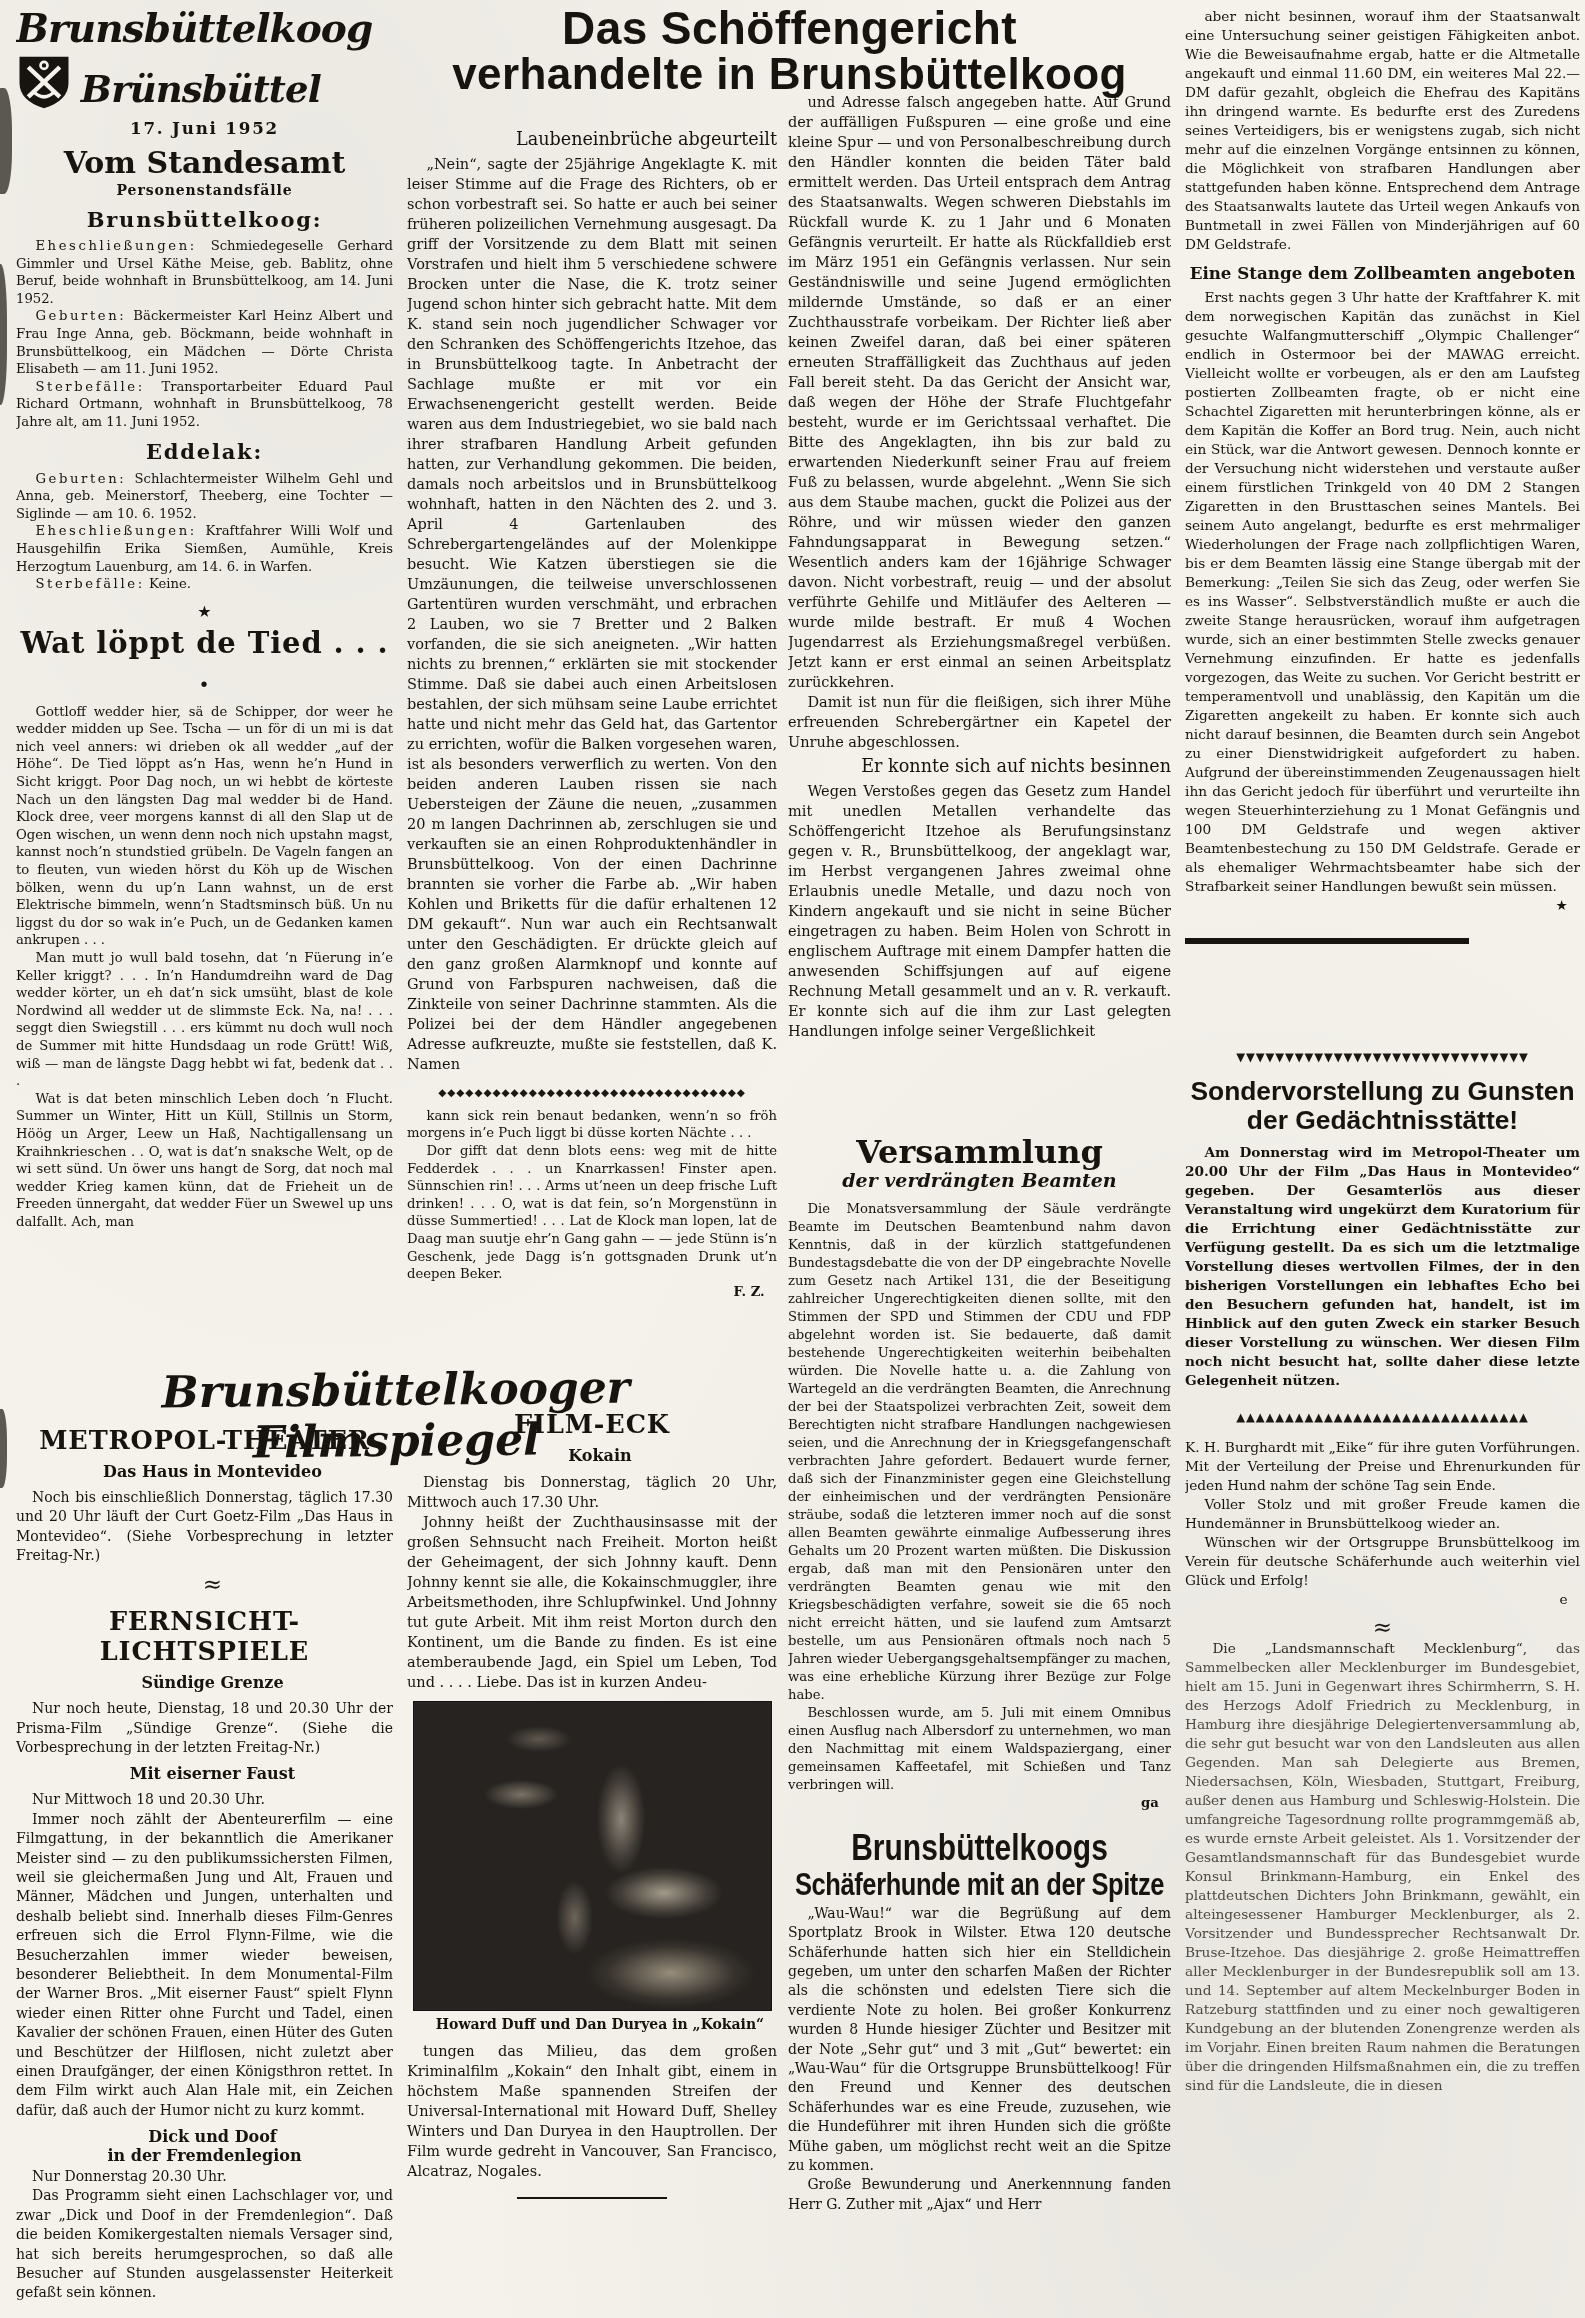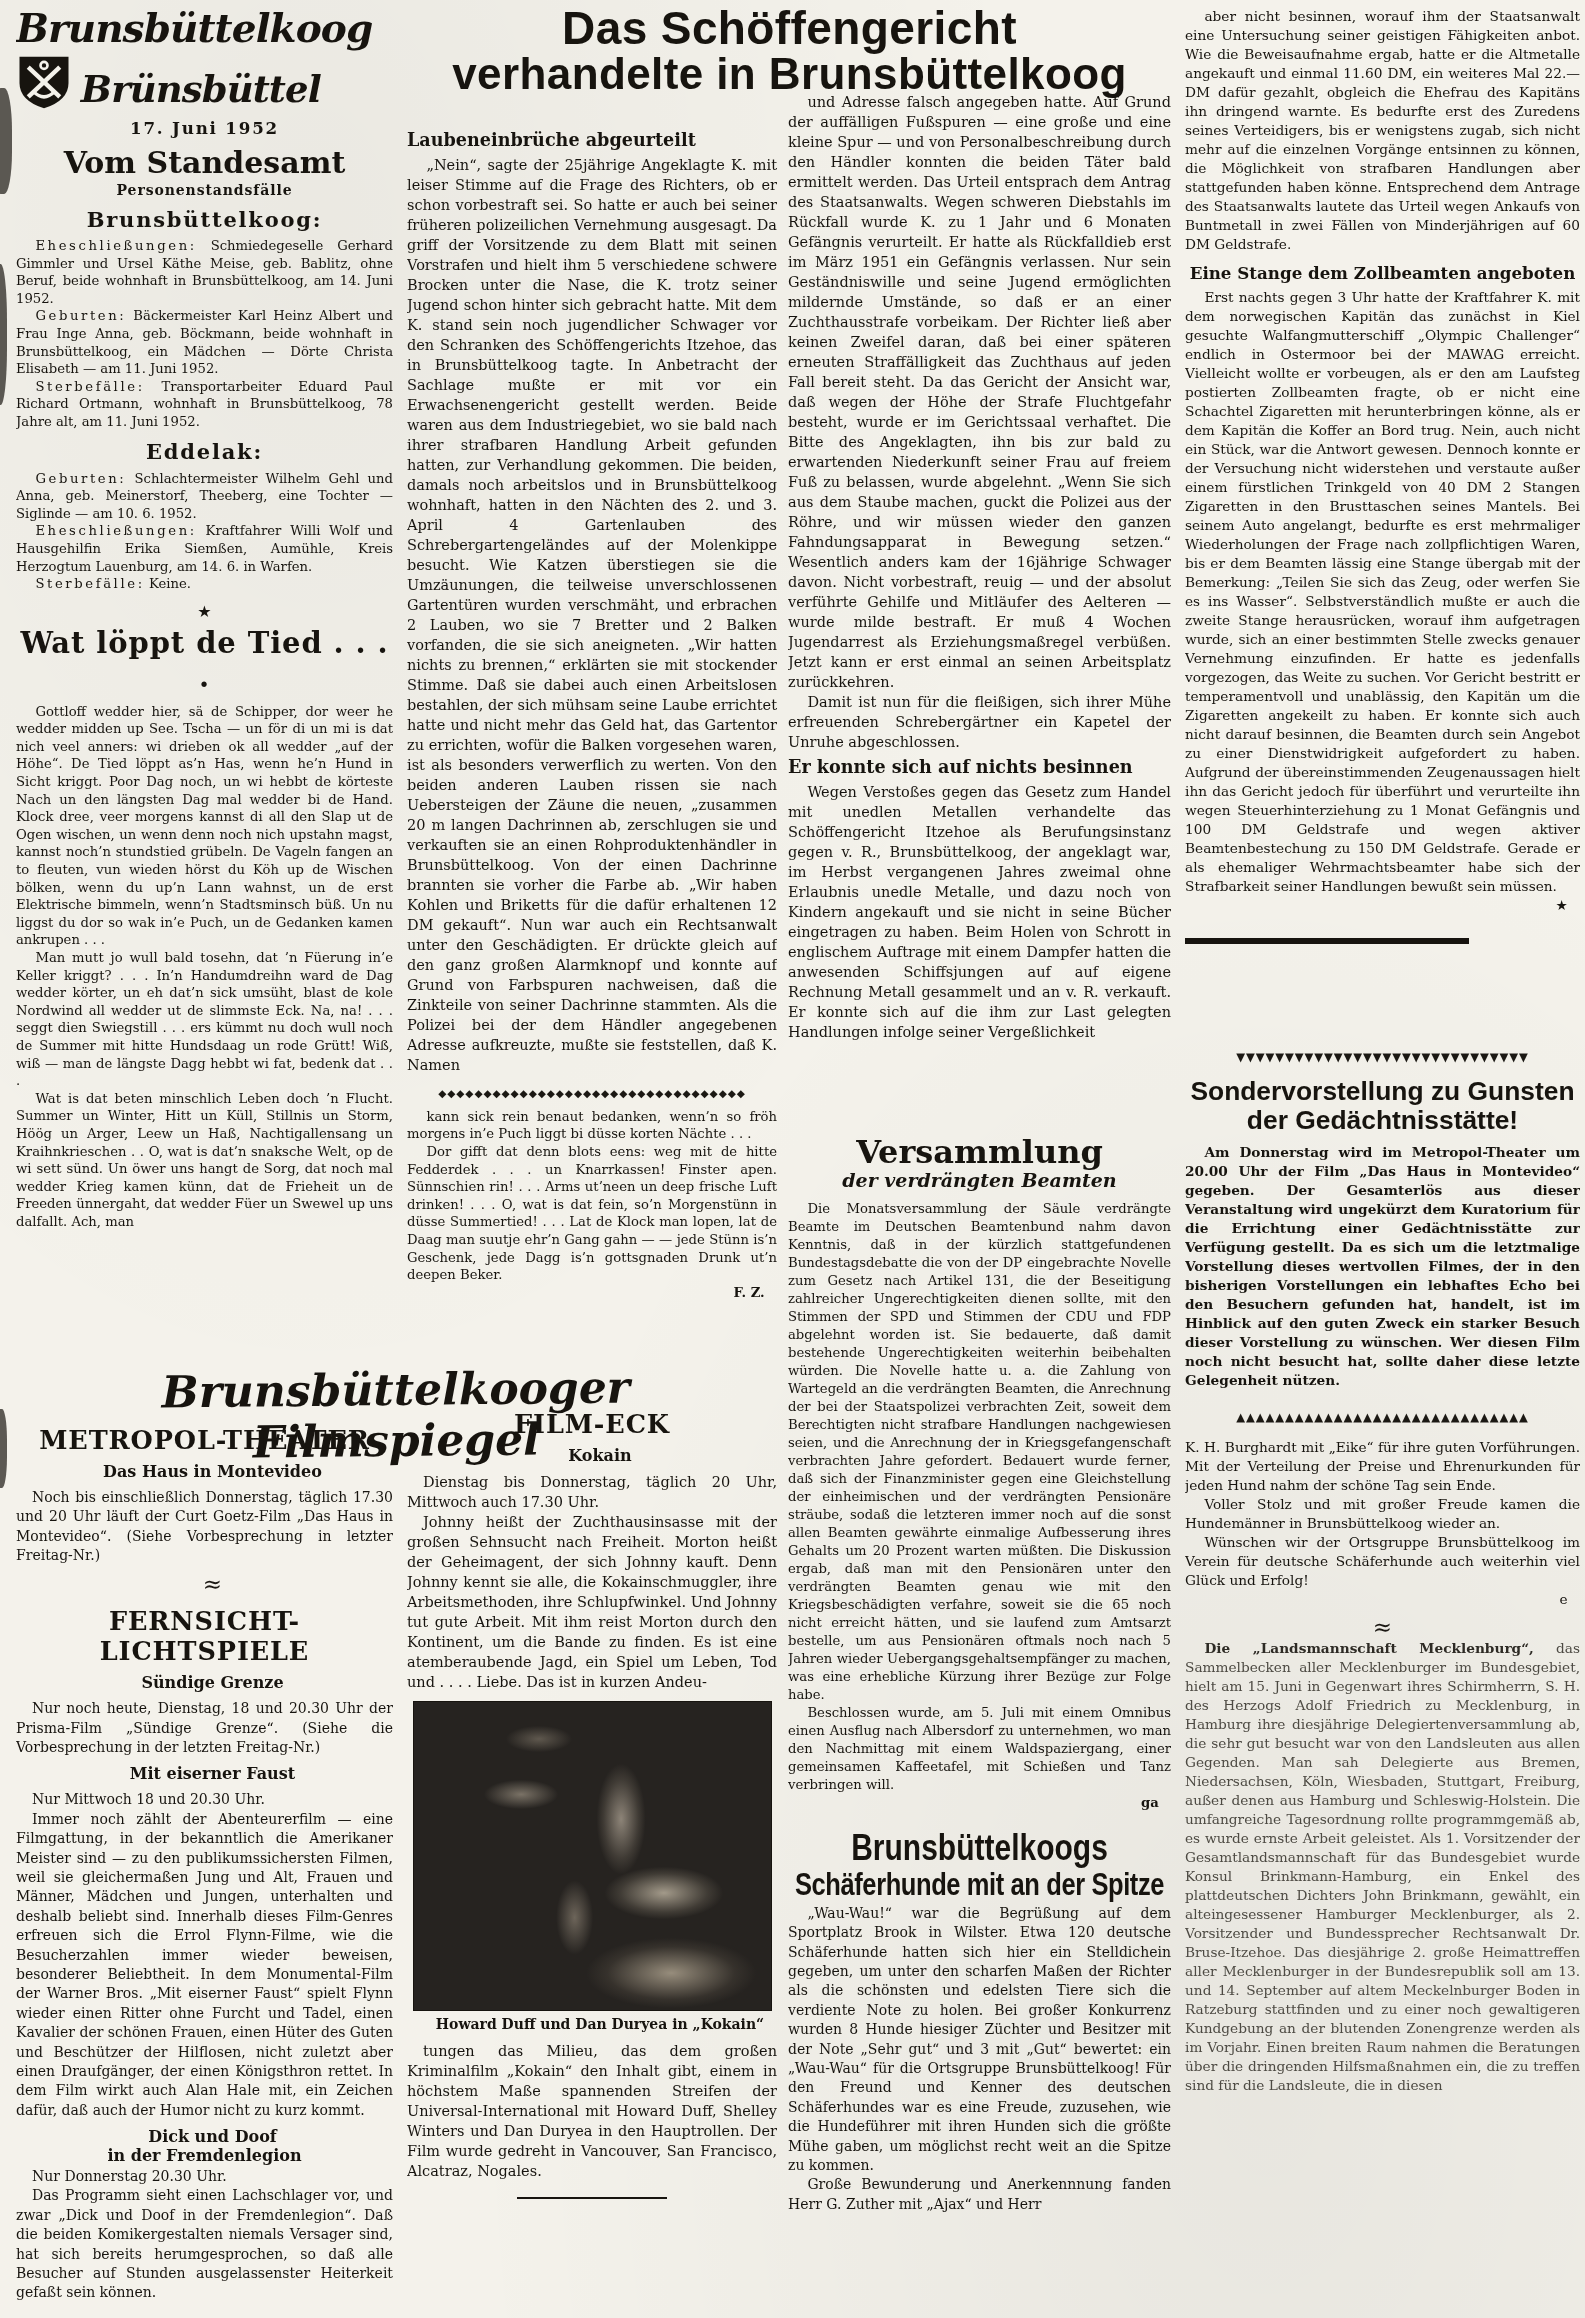--- a/index.html
+++ b/index.html
@@ -39,31 +39,31 @@
   .mast-l2 { font-size:37px; font-weight:bold; font-style:italic; letter-spacing:-0.9px; }
   .mast-date { text-align:center; font-weight:bold; font-size:16.7px; margin-top:7px; letter-spacing:1.8px; }
 
   .h-serif-lg { text-align:center; font-weight:bold; font-size:30px; margin-top:7px; }
   .h-serif-sm { text-align:center; font-weight:bold; font-size:14px; margin-top:1.8px; letter-spacing:0.9px; }
   .h-place    { text-align:center; font-weight:bold; font-size:21px; margin:8.8px 0 5.3px; letter-spacing:1.8px; }
   .entry-label { letter-spacing:2.6px; }
   .star-sep { text-align:center; font-size:16px; margin:8.8px 0 3.5px; }
   .h-tied { text-align:center; font-weight:bold; font-size:29px; margin:5.3px 0 8.8px; letter-spacing:0.9px; }
 
-  .subhead { text-align:left; font-weight:bold; font-size:17.6px; margin:3.5px 0 5.3px; text-indent:0; }
+  .subhead { text-align:right; font-weight:normal; font-size:17.6px; margin:3.5px 0 5.3px; text-indent:0; }
   .subhead-d { text-align:center; font-weight:bold; font-size:16.7px; margin:8.8px 0 5.3px; text-indent:0; }
 
   .rule-thick { height:6.2px; background:#17140f; width:72%; margin:23px 0 0 0; }
   .saw { font-size:11.5px; letter-spacing:0.9px; margin-top:0; }
   .h-sonder { text-align:center; font-family:"Liberation Sans", sans-serif; font-weight:bold;
               font-size:26.4px; line-height:1.1; margin-top:12.3px; }
   .sonder-body { font-weight:bold; margin-top:8.8px; }
   .squiggle { font-size:23px; line-height:17.6px; margin:10.6px 0 1.8px; }
   .lands { color:#4d4a43; }
-  .lands .lead { font-weight:bold; color:#2e2b25; }
+  .lands .lead { font-weight:normal; color:#2e2b25;margin-left:8px; }
 
   .h-versamm { text-align:center; font-weight:bold; line-height:1.1; margin-bottom:8.8px; }
   .h-versamm .l1 { font-size:32px; } .h-versamm .l2 { font-size:19px;font-style:italic; }
   .h-schaefer { text-align:center; font-family:"Liberation Sans", sans-serif; font-weight:bold;
                 line-height:1.05; margin:23px 0 10.6px; transform:scaleY(1.25); transform-origin:center; }
   .h-schaefer .l1 { font-size:30px; } .h-schaefer .l2 { font-size:25.5px; letter-spacing:-0.4px; }
 
   .h-cinema { text-align:center; font-weight:bold; font-size:25.5px; letter-spacing:0.9px; margin-top:12.3px; }
   .h-film   { text-align:center; font-weight:bold; font-size:16px; margin:7px 0 7px; text-indent:0; }
   .film p { text-indent:16px; }

